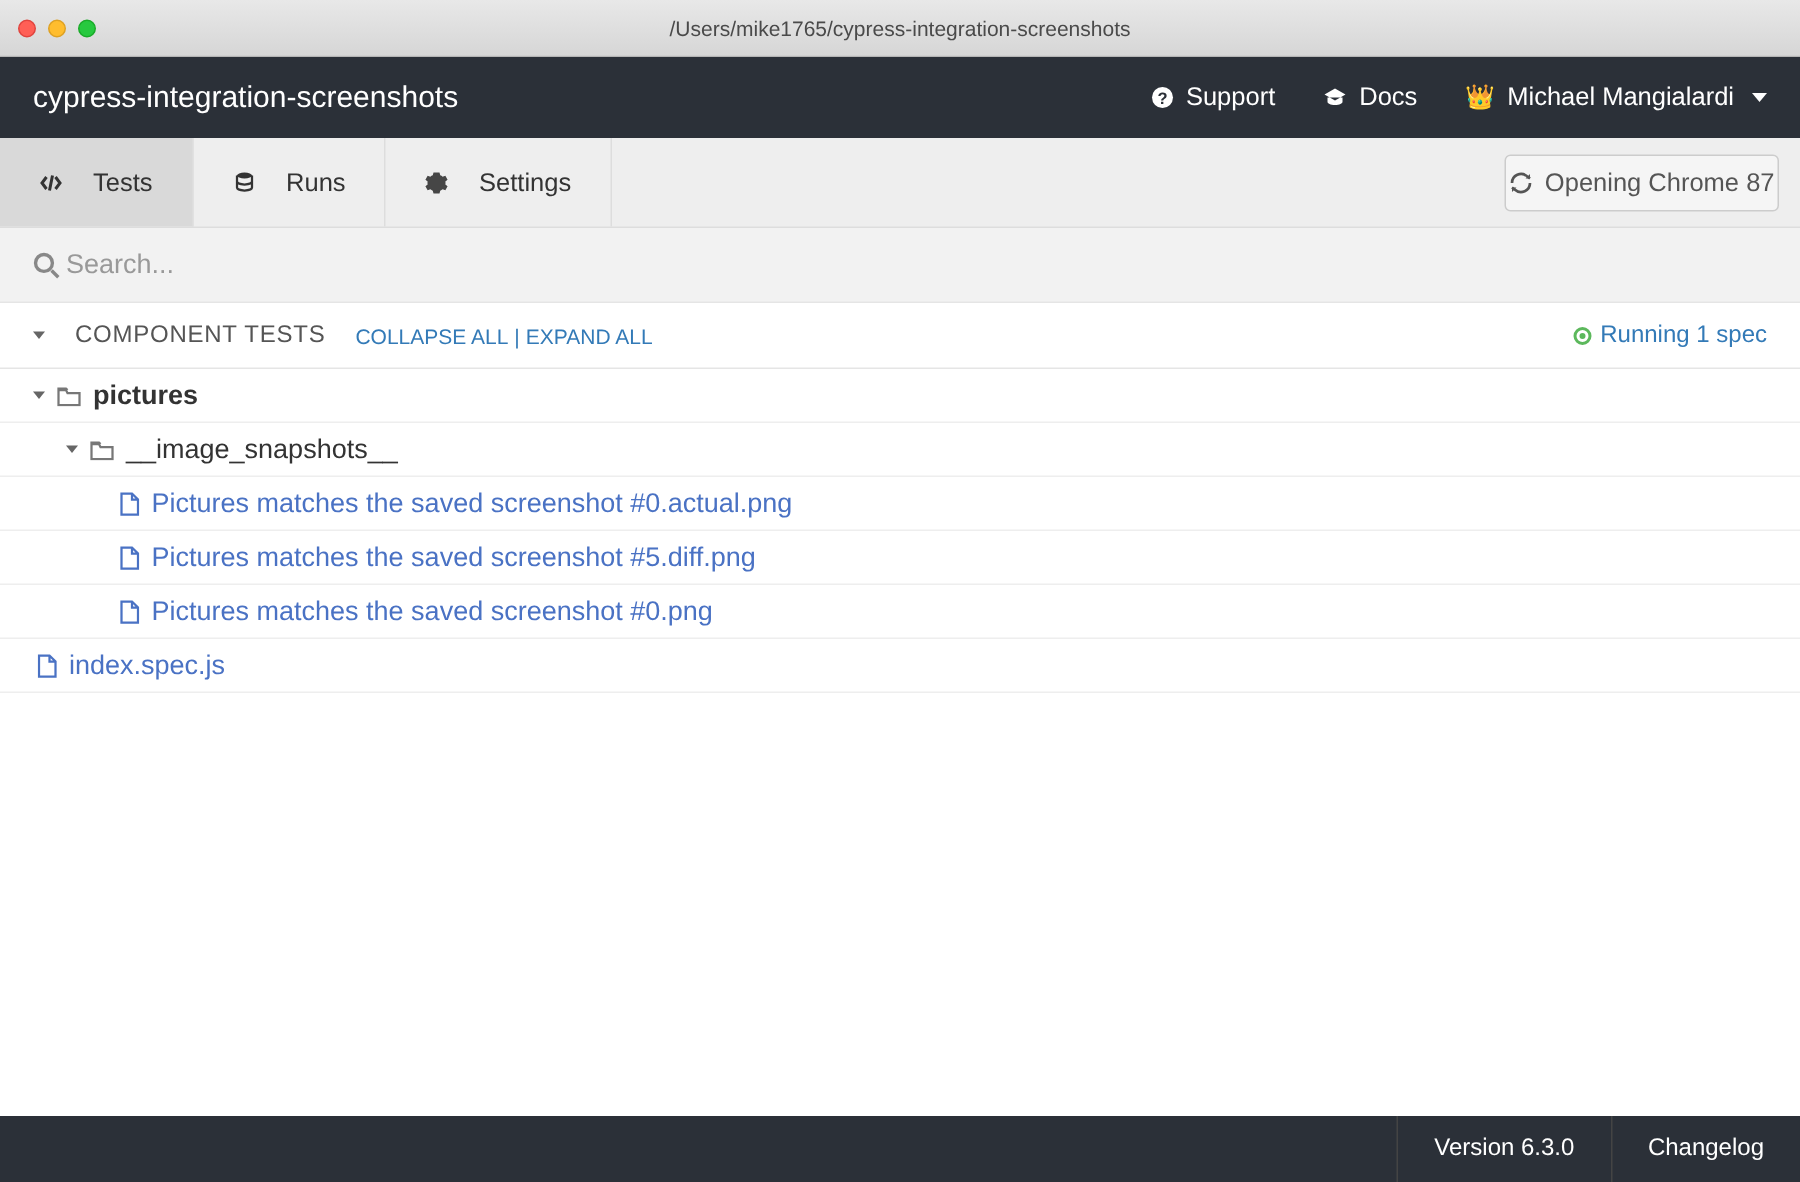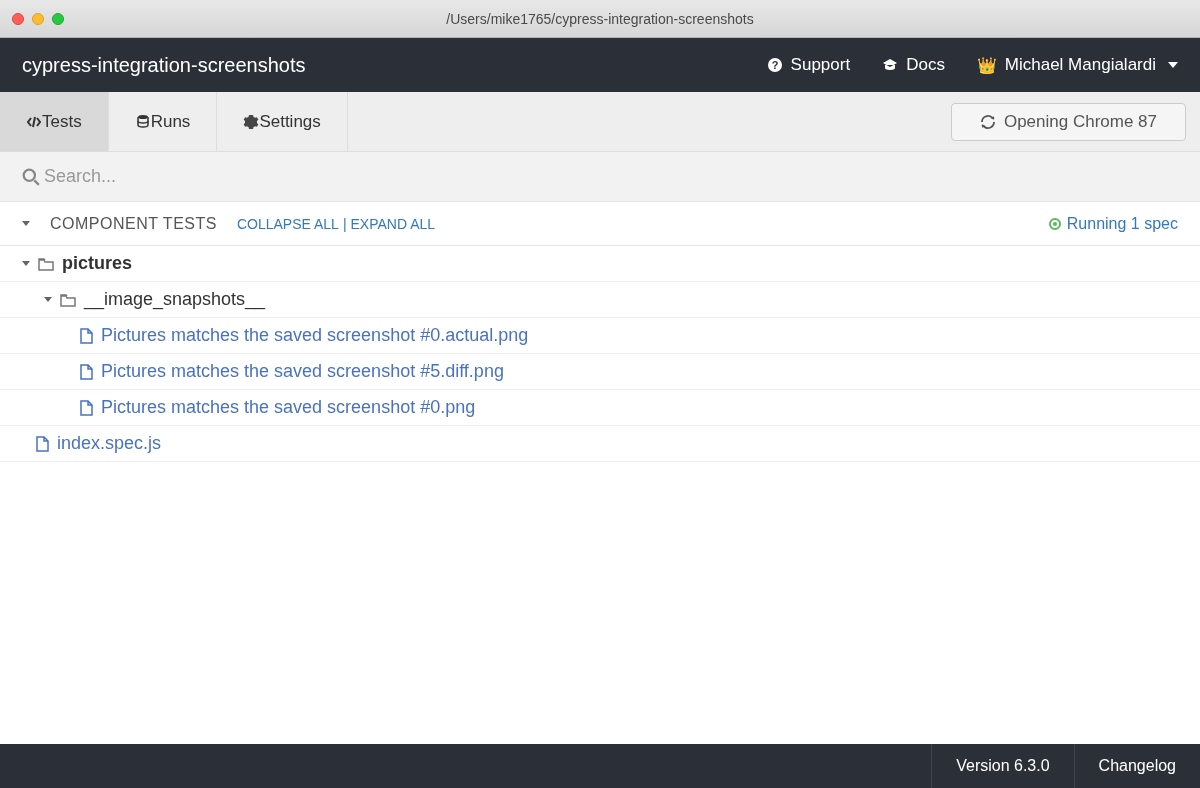--- a/index.html
+++ b/index.html
@@ -92,38 +92,38 @@
       align-items: stretch;
       justify-content: space-between;
     }
     .tabs {
       display: flex;
       align-items: stretch;
     }
     .tab {
       display: flex;
       align-items: center;
-      gap: 0;
+      gap: 20px;
       padding: 0 26px;
       font-size: 17px;
       color: #333;
       cursor: pointer;
       border-right: 1px solid #ddd;
     }
     .tab.active {
       background: #d9d9d9;
     }
     .tab svg { width: 16px; height: 16px; }
     .opening-box {
       align-self: center;
       margin-right: 14px;
       background: #f5f5f5;
       border: 1px solid #ccc;
       border-radius: 4px;
-      padding: 8px 28px;
+      padding: 8px 2px;
       display: flex;
       align-items: center;
       gap: 8px;
       color: #555;
       font-size: 17px;
     }
     .opening-box svg { width: 16px; height: 16px; }
     
     .search-row {
       height: 50px;
@@ -205,21 +205,21 @@
       border-bottom: 1px solid #eee;
       font-size: 18px;
       cursor: pointer;
     }
     .tree-row.folder { color: #333; font-weight: 400; }
     .tree-row.file { color: #4a72c4; }
     .tree-row svg.foldericon { width: 16px; height: 14px; fill: none; stroke: #777; stroke-width: 1.5; }
     .tree-row svg.fileicon { width: 13px; height: 16px; fill: none; stroke: #4a72c4; stroke-width: 1.5; }
     .indent-1 { padding-left: 44px; }
     .indent-2 { padding-left: 80px; }
-    .indent-2b { padding-left: 36px; }
+    .indent-2b { padding-left: 25px; }
     
     .footer {
       height: 44px;
       background: #2b3038;
       color: #fff;
       display: flex;
       align-items: center;
       justify-content: flex-end;
       font-size: 16px;
     }

